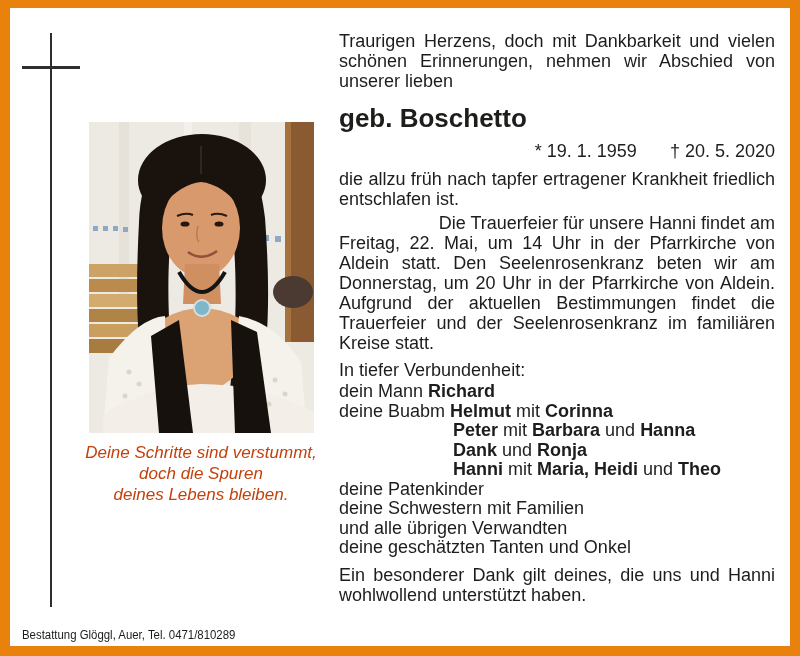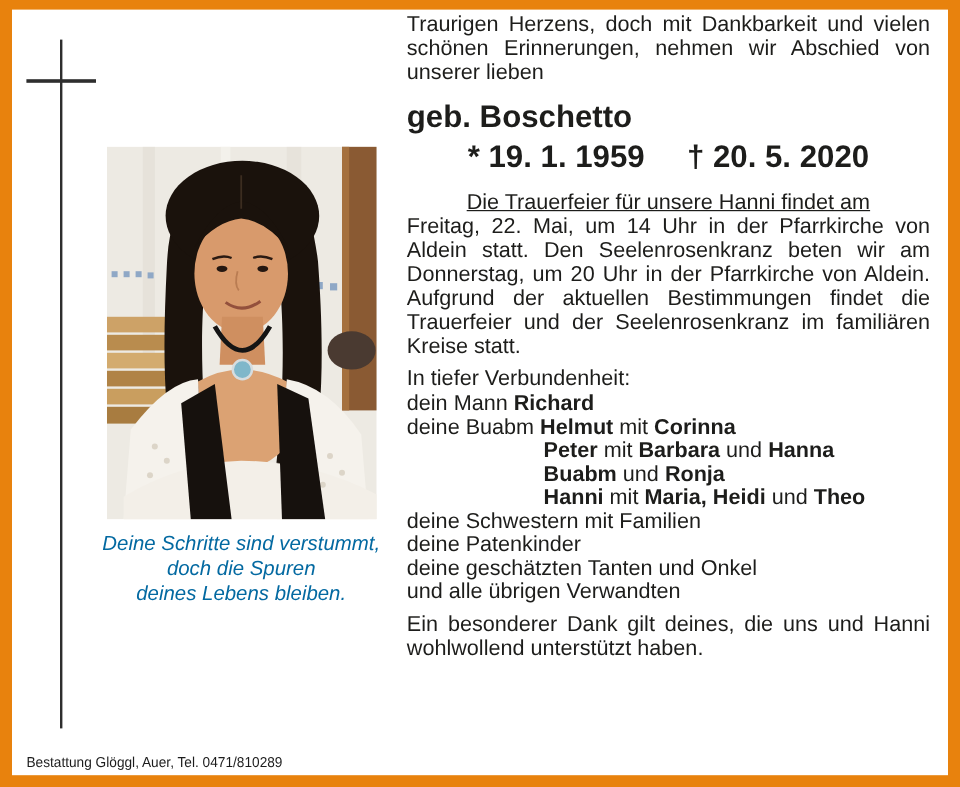--- a/index.html
+++ b/index.html
@@ -32,53 +32,53 @@
     overflow: hidden;
   }
   .photo svg { display: block; width: 100%; height: 100%; }
 
   .quote {
     position: absolute; left: 46px; top: 434px; width: 290px;
     text-align: center;
     font-style: italic;
     font-size: 17px; line-height: 21px;
     white-space: pre-line;
-    color: #0369a1;
+    color: #c2410c;
   }
 
   .funeral-home {
     position: absolute; left: 12px; bottom: 4px;
     font-size: 12px; color: #1c1c1c;
     transform: scaleX(0.95); transform-origin: left bottom;
     white-space: nowrap;
   }
 
   
   .notice {
     position: absolute; left: 329px; top: 0; width: 436px;
   }
   .p { font-size: 18px; line-height: 20px; text-align: justify; }
-  .p.first { margin-top: 2px; }
+  .p.first { margin-top: 23px; }
   .name {
     margin-top: 5px;
     font-size: 46px; line-height: 46px; font-weight: 700;
     letter-spacing: -1px; text-align: center; white-space: nowrap;
   }
   .maiden {
     margin-top: 13px;
     font-size: 26px; line-height: 28px; font-weight: 700; text-align: left;
   }
   .dates {
     margin-top: 7px;
-    font-size: 26px; line-height: 24px; font-weight: 700; text-align: center;
+    font-size: 18px; line-height: 24px; font-weight: 400; text-align: right;
     white-space: nowrap;
   }
   .dates .death-date { margin-left: 28px; }
   .passed { margin-top: 6px; }
-  .funeral-intro { margin-top: 16px; font-size: 18px; line-height: 20px; text-align: center; text-decoration: underline; }
+  .funeral-intro { margin-top: 4px; font-size: 18px; line-height: 20px; text-align: right; }
   .funeral-details { margin-top: 0; }
   .place-date {
     margin-top: 9px; font-size: 19px; line-height: 22px;
   }
   .place-date .place { letter-spacing: 2px; }
   .condolence { margin-top: 7px; font-size: 18px; line-height: 20px; }
   .mourners { margin-top: 2px; }
   .mourner-line { font-size: 18px; line-height: 19.5px; }
   .mourner-line .b { font-weight: 700; }
   .mourner-line.indent { padding-left: 114px; }
@@ -175,36 +175,37 @@
     <div class="notice">
       <p class="p first">Traurigen Herzens, doch mit Dankbarkeit und vielen schönen Erinnerungen, nehmen wir Abschied von unserer lieben</p>
 
       <div class="maiden">geb. Boschetto</div>
 
       <div class="dates">
         <span class="birth-date">* 19. 1. 1959</span>
         <span class="death-date">† 20. 5. 2020</span>
       </div>
 
+      <p class="p passed">die allzu früh nach tapfer ertragener Krankheit friedlich entschlafen ist.</p>
 
       <p class="funeral-intro">Die Trauerfeier für unsere Hanni findet am</p>
       <p class="p funeral-details">Freitag, 22. Mai, um 14 Uhr in der Pfarrkirche von Aldein statt. Den Seelenrosenkranz beten wir am Donnerstag, um 20 Uhr in der Pfarrkirche von Aldein. Aufgrund der aktuellen Bestimmungen findet die Trauerfeier und der Seelenrosenkranz im familiären Kreise statt.</p>
 
 
       <div class="condolence">In tiefer Verbundenheit:</div>
 
       <div class="mourners">
           <div class="mourner-line"><span>dein Mann </span><span class="b">Richard</span></div>
           <div class="mourner-line"><span>deine Buabm </span><span class="b">Helmut</span><span> mit </span><span class="b">Corinna</span></div>
           <div class="mourner-line indent"><span class="b">Peter</span><span> mit </span><span class="b">Barbara</span><span> und </span><span class="b">Hanna</span></div>
-          <div class="mourner-line indent"><span class="b">Buabm</span><span> und </span><span class="b">Ronja</span></div>
+          <div class="mourner-line indent"><span class="b">Dank</span><span> und </span><span class="b">Ronja</span></div>
           <div class="mourner-line indent"><span class="b">Hanni</span><span> mit </span><span class="b">Maria, Heidi</span><span> und </span><span class="b">Theo</span></div>
+          <div class="mourner-line"><span>deine Patenkinder</span></div>
           <div class="mourner-line"><span>deine Schwestern mit Familien</span></div>
-          <div class="mourner-line"><span>deine Patenkinder</span></div>
+          <div class="mourner-line"><span>und alle übrigen Verwandten</span></div>
           <div class="mourner-line"><span>deine geschätzten Tanten und Onkel</span></div>
-          <div class="mourner-line"><span>und alle übrigen Verwandten</span></div>
         </div>
 
       <p class="p thanks">Ein besonderer Dank gilt deines, die uns und Hanni wohlwollend unterstützt haben.</p>
     </div>
 
   </div>
 </div>
 
 </body></html>

